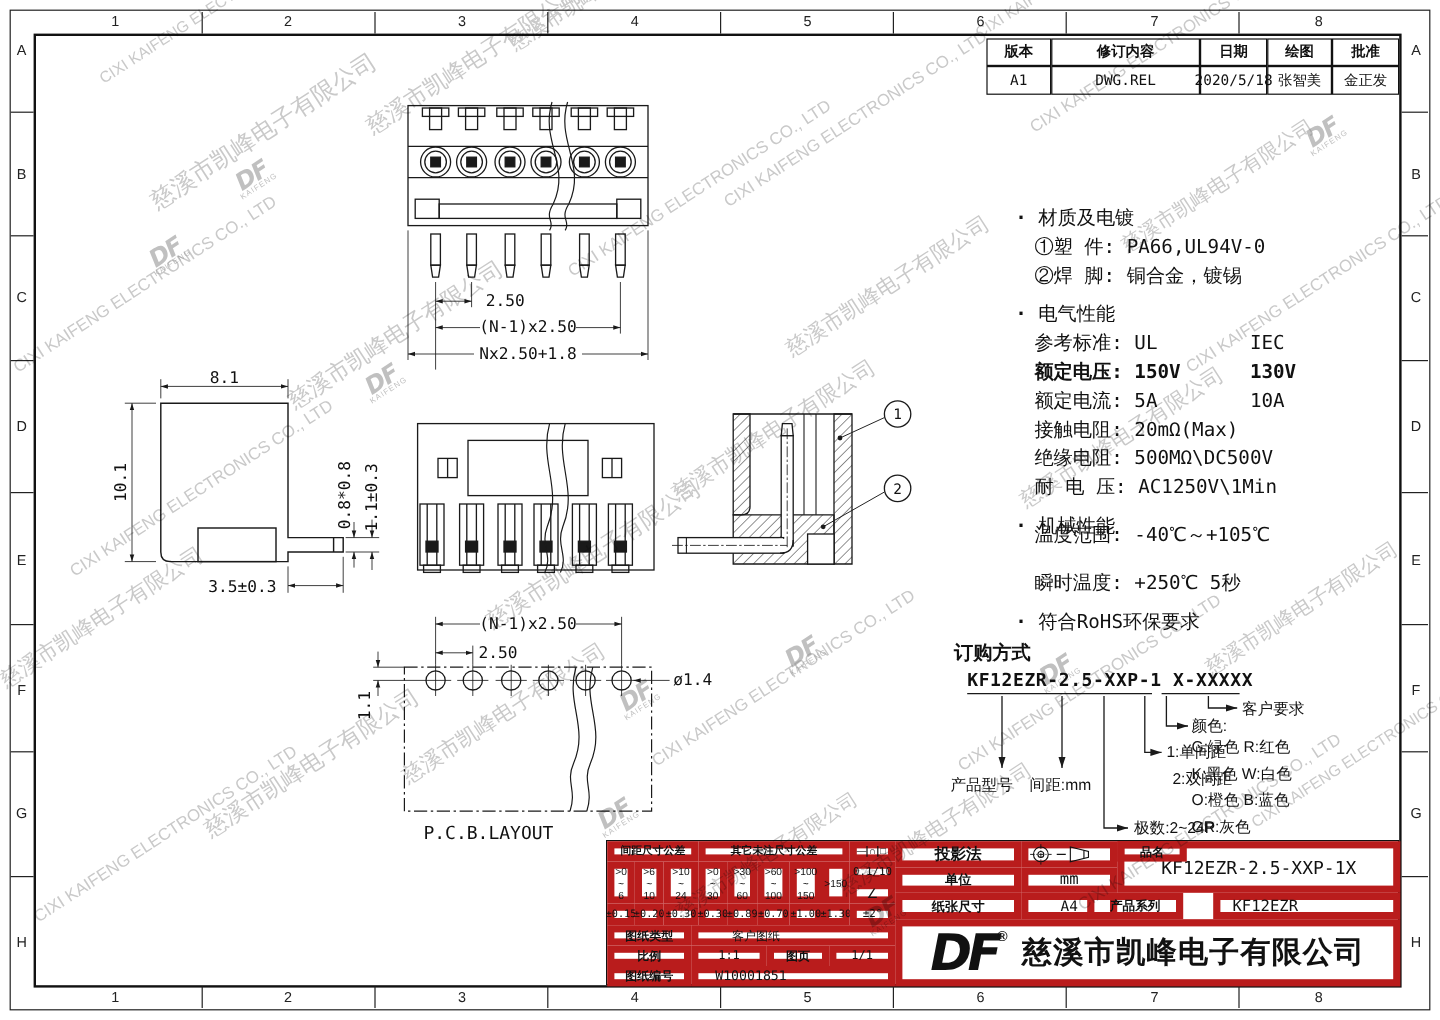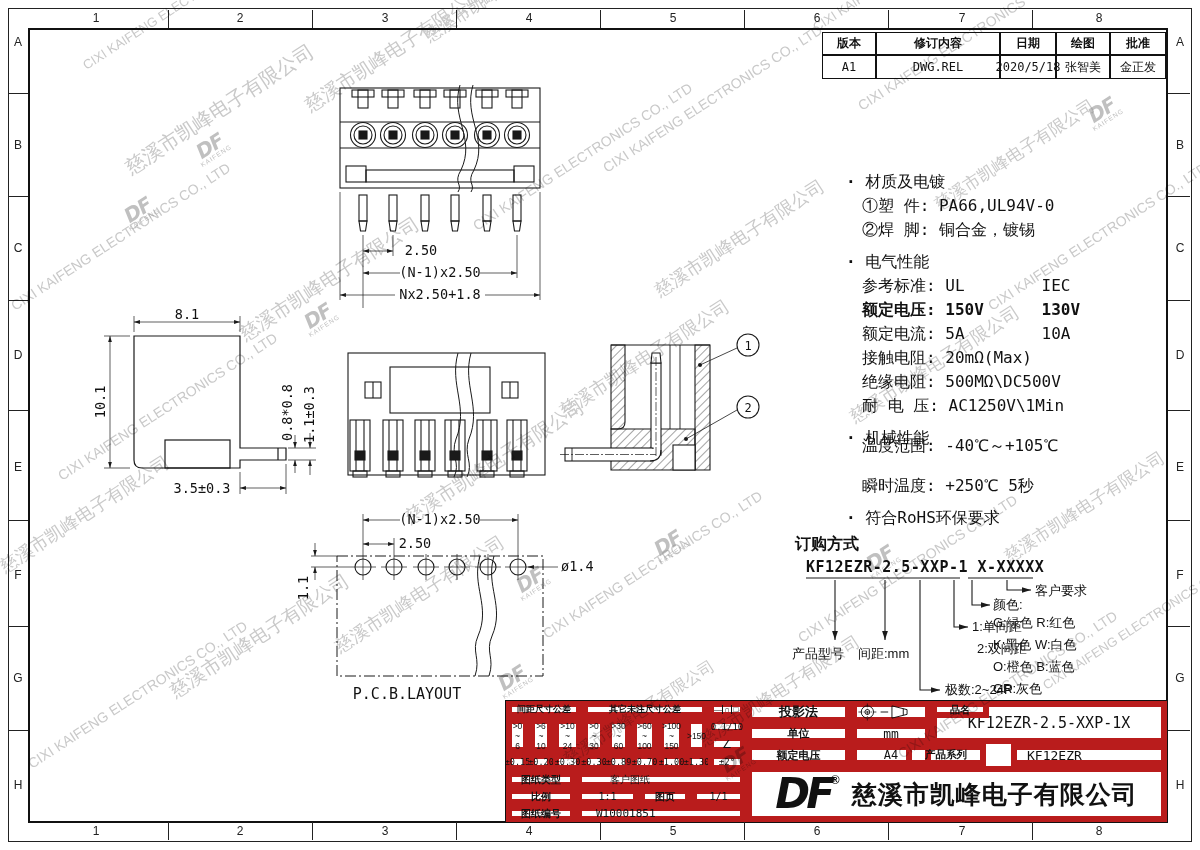--- a/index.html
+++ b/index.html
@@ -495,21 +495,21 @@
           <line x1="1.5" y1="9" x2="20.5" y2="9" stroke-dasharray="4 1.5 1 1.5" stroke-width="0.8"></line>
           <line x1="11" y1="0" x2="11" y2="18" stroke-dasharray="4 1.5 1 1.5" stroke-width="0.8"></line>
           <line x1="25" y1="9" x2="33" y2="9"></line>
           <path d="M37,2.5 V15.5 L53,11.5 V6.5 Z"></path>
           <line x1="49" y1="5.5" x2="49" y2="12.5"></line>
         </g>
       </svg>
     </div>
     <div class="tbc" style="left:240px;top:22px;width:105px;height:21px;font-size:11px;font-weight:700">单位</div>
     <div class="tbc mono" style="left:345px;top:22px;width:80px;height:21px;font-size:13px">mm</div>
-    <div class="tbc" style="left:240px;top:43px;width:105px;height:22px;font-size:11px;font-weight:700">额定电压</div>
+    <div class="tbc" style="left:240px;top:43px;width:105px;height:22px;font-size:11px;font-weight:700">纸张尺寸</div>
     <div class="tbc mono" style="left:345px;top:43px;width:80px;height:22px;font-size:12px">A4</div>
 
     <div class="tbc mono" style="left:425px;top:0;width:236px;height:43px;font-size:15px">KF12EZR-2.5-XXP-1X</div>
     <div class="tbc" style="left:425px;top:0;width:58px;height:17px;font-size:10px;font-weight:700;z-index:1">品名</div>
     <div class="tbc" style="left:400px;top:43px;width:80px;height:22px;font-size:10.5px;font-weight:700">产品系列</div>
     <div class="tbc mono" style="left:505px;top:43px;width:156px;height:22px;font-size:13px;justify-content:flex-start;padding-left:10px">KF12EZR</div>
 
     <div class="tbc company" style="left:240px;top:65px;width:421px;height:56px">
       <div style="white-space:nowrap">
         <span class="df-logo">DF</span><span class="reg">®</span>

